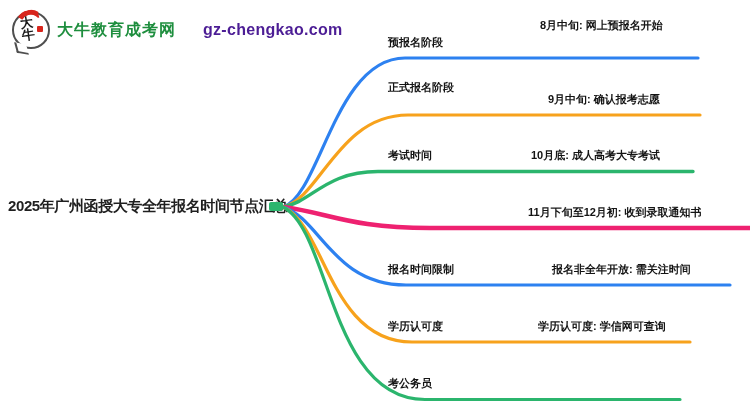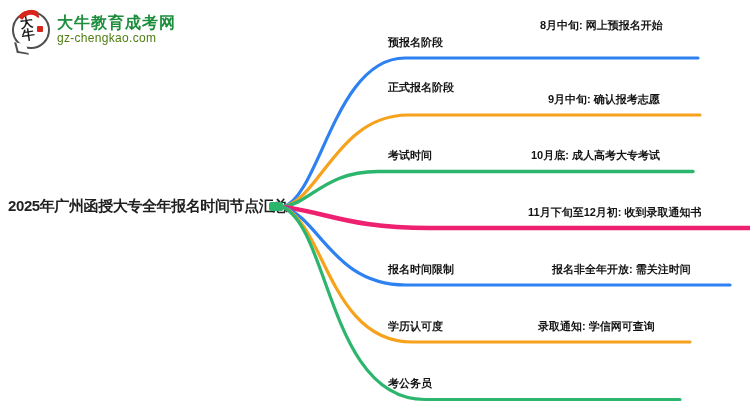--- a/index.html
+++ b/index.html
@@ -23,23 +23,23 @@
     border:5px solid transparent;border-top:5px solid #d8251c;
     border-radius:16px 16px 0 0;transform:rotate(-14deg);box-sizing:border-box;
   }
   .logo-chars{
     position:absolute;left:7px;top:4px;width:15px;
     font-family:"Liberation Serif","DejaVu Serif",serif;
     font-size:13px;line-height:12px;font-weight:bold;color:#1a1a1a;
     word-break:break-all;transform:rotate(-8deg);
   }
   .logo-seal{position:absolute;right:5px;top:13px;width:6px;height:6px;background:#d8251c;border-radius:1px;}
-  .logo-text{display:flex;flex-direction:column;line-height:1.05;}
+  .logo-text{display:flex;flex-direction:row;line-height:1.05;gap:27px;}
   .logo-name{font-size:16px;font-weight:bold;color:#1e8e3e;letter-spacing:1px;white-space:nowrap;}
-  .logo-url{font-size:12px;font-weight:normal;color:#4d7c0f;letter-spacing:.3px;}
+  .logo-url{font-size:16px;font-weight:bold;color:#4c1d95;letter-spacing:.3px;}
   
   .central-title{
     position:absolute;left:8px;top:197px;width:275px;
     font-size:15px;font-weight:700;color:#1f1f1f;white-space:nowrap;letter-spacing:-.4px;
   }
   
   .map-svg{position:absolute;left:0;top:0;width:750px;height:410px;}
   .map-svg path{fill:none;stroke-linecap:round;}
   
   .branch-label,.branch-detail{
@@ -86,17 +86,17 @@
 
   <span class="branch-label" style="top:144px">考试时间</span>
   <span class="branch-detail" style="top:144px;left:531px">10月底: 成人高考大专考试</span>
 
   <span class="branch-detail" style="top:201px;left:528px">11月下旬至12月初: 收到录取通知书</span>
 
   <span class="branch-label" style="top:258px">报名时间限制</span>
   <span class="branch-detail" style="top:258px;left:552px">报名非全年开放: 需关注时间</span>
 
   <span class="branch-label" style="top:315px">学历认可度</span>
-  <span class="branch-detail" style="top:315px;left:538px">录取通知: 学信网可查询</span>
+  <span class="branch-detail" style="top:315px;left:538px">学历认可度: 学信网可查询</span>
 
   <span class="branch-label" style="top:372px">考公务员</span>
 
 </div>
 
 </body></html>

